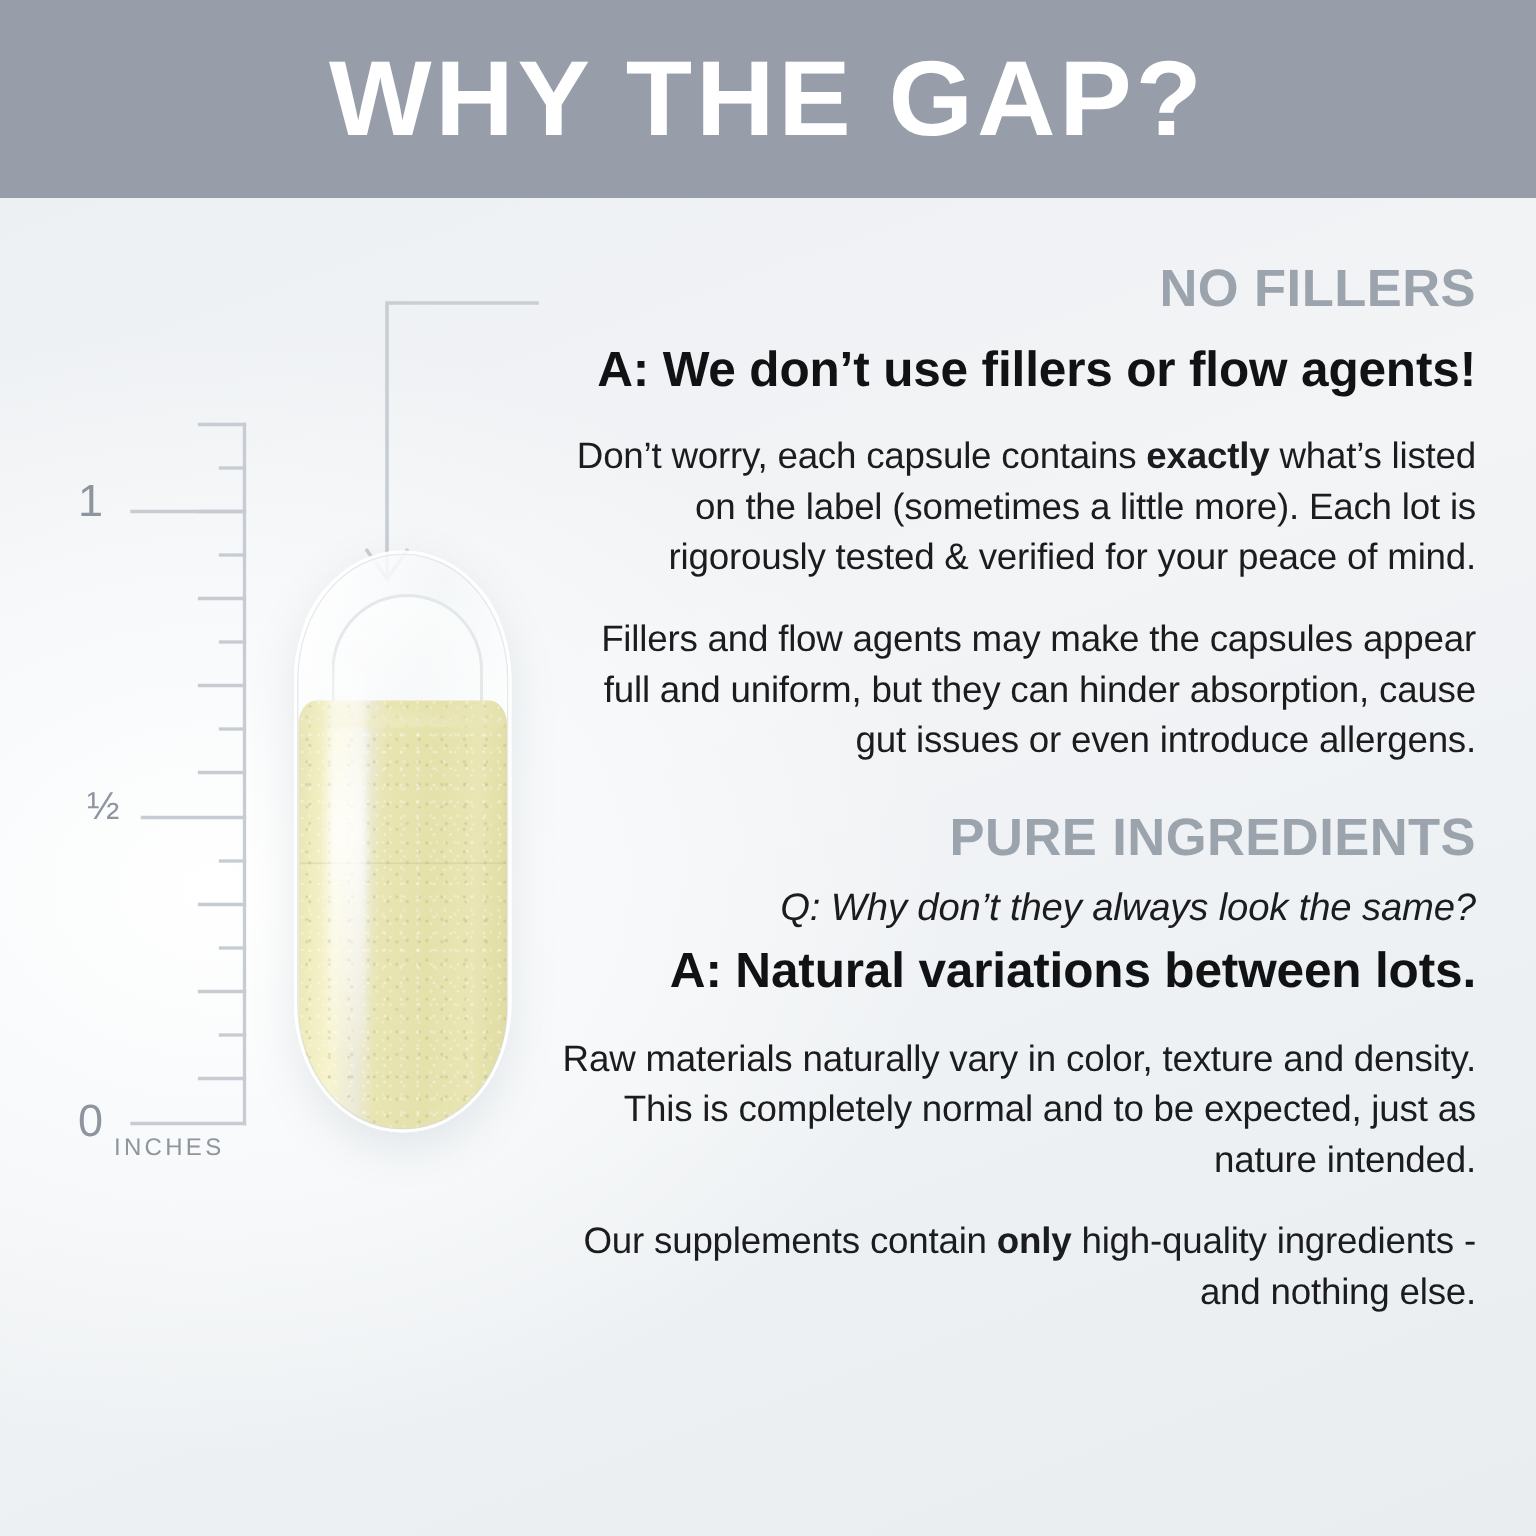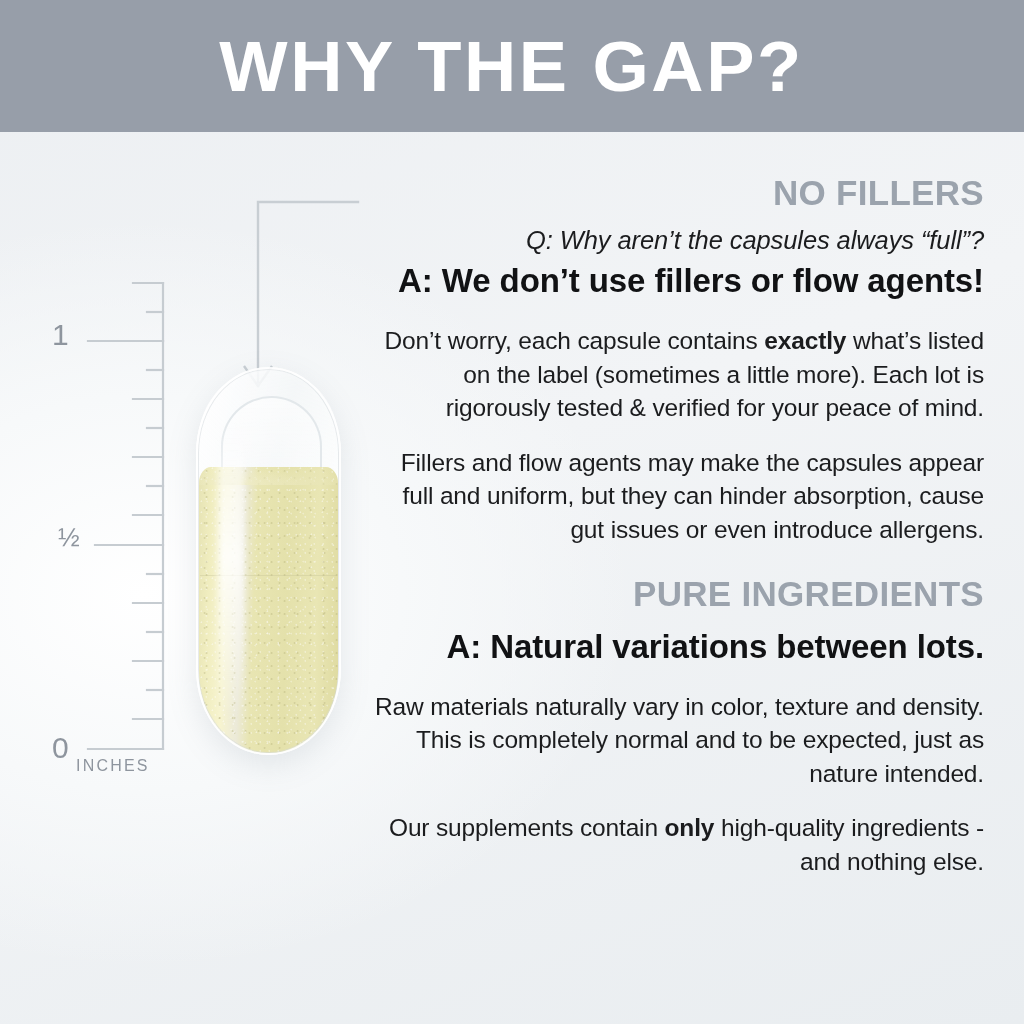--- a/index.html
+++ b/index.html
@@ -325,27 +325,27 @@
       <div id="capsule-seam"></div>
       <div id="capsule-highlight"></div>
       <div id="capsule-rim"></div>
     </div>
   </div>
 
   <div id="content">
 
     <div>
       <div class="section-heading">NO FILLERS</div>
-      <div class="qa-question">Q: Why aren’t the capsules always “full”?</div>
       <div class="qa-answer">A: We don’t use fillers or flow agents!</div>
       <p class="body-paragraph"><span>Don’t worry, each capsule contains </span><b>exactly</b><span> what’s listed on the label (sometimes a little more). Each lot is rigorously tested &amp; verified for your peace of mind.</span></p>
       <p class="body-paragraph"><span>Fillers and flow agents may make the capsules appear full and uniform, but they can hinder absorption, cause gut issues or even introduce allergens.</span></p>
     </div>
 
     <div>
       <div class="section-heading" id="heading-pure-ingredients">PURE INGREDIENTS</div>
+      <div class="qa-question">Q: Why don’t they always look the same?</div>
       <div class="qa-answer">A: Natural variations between lots.</div>
       <p class="body-paragraph"><span>Raw materials naturally vary in color, texture and density. This is completely normal and to be expected, just as nature intended.</span></p>
       <p class="body-paragraph"><span>Our supplements contain </span><b>only</b><span> high-quality ingredients - and nothing else.</span></p>
     </div>
 
   </div>
 </div>
 
 </body></html>

